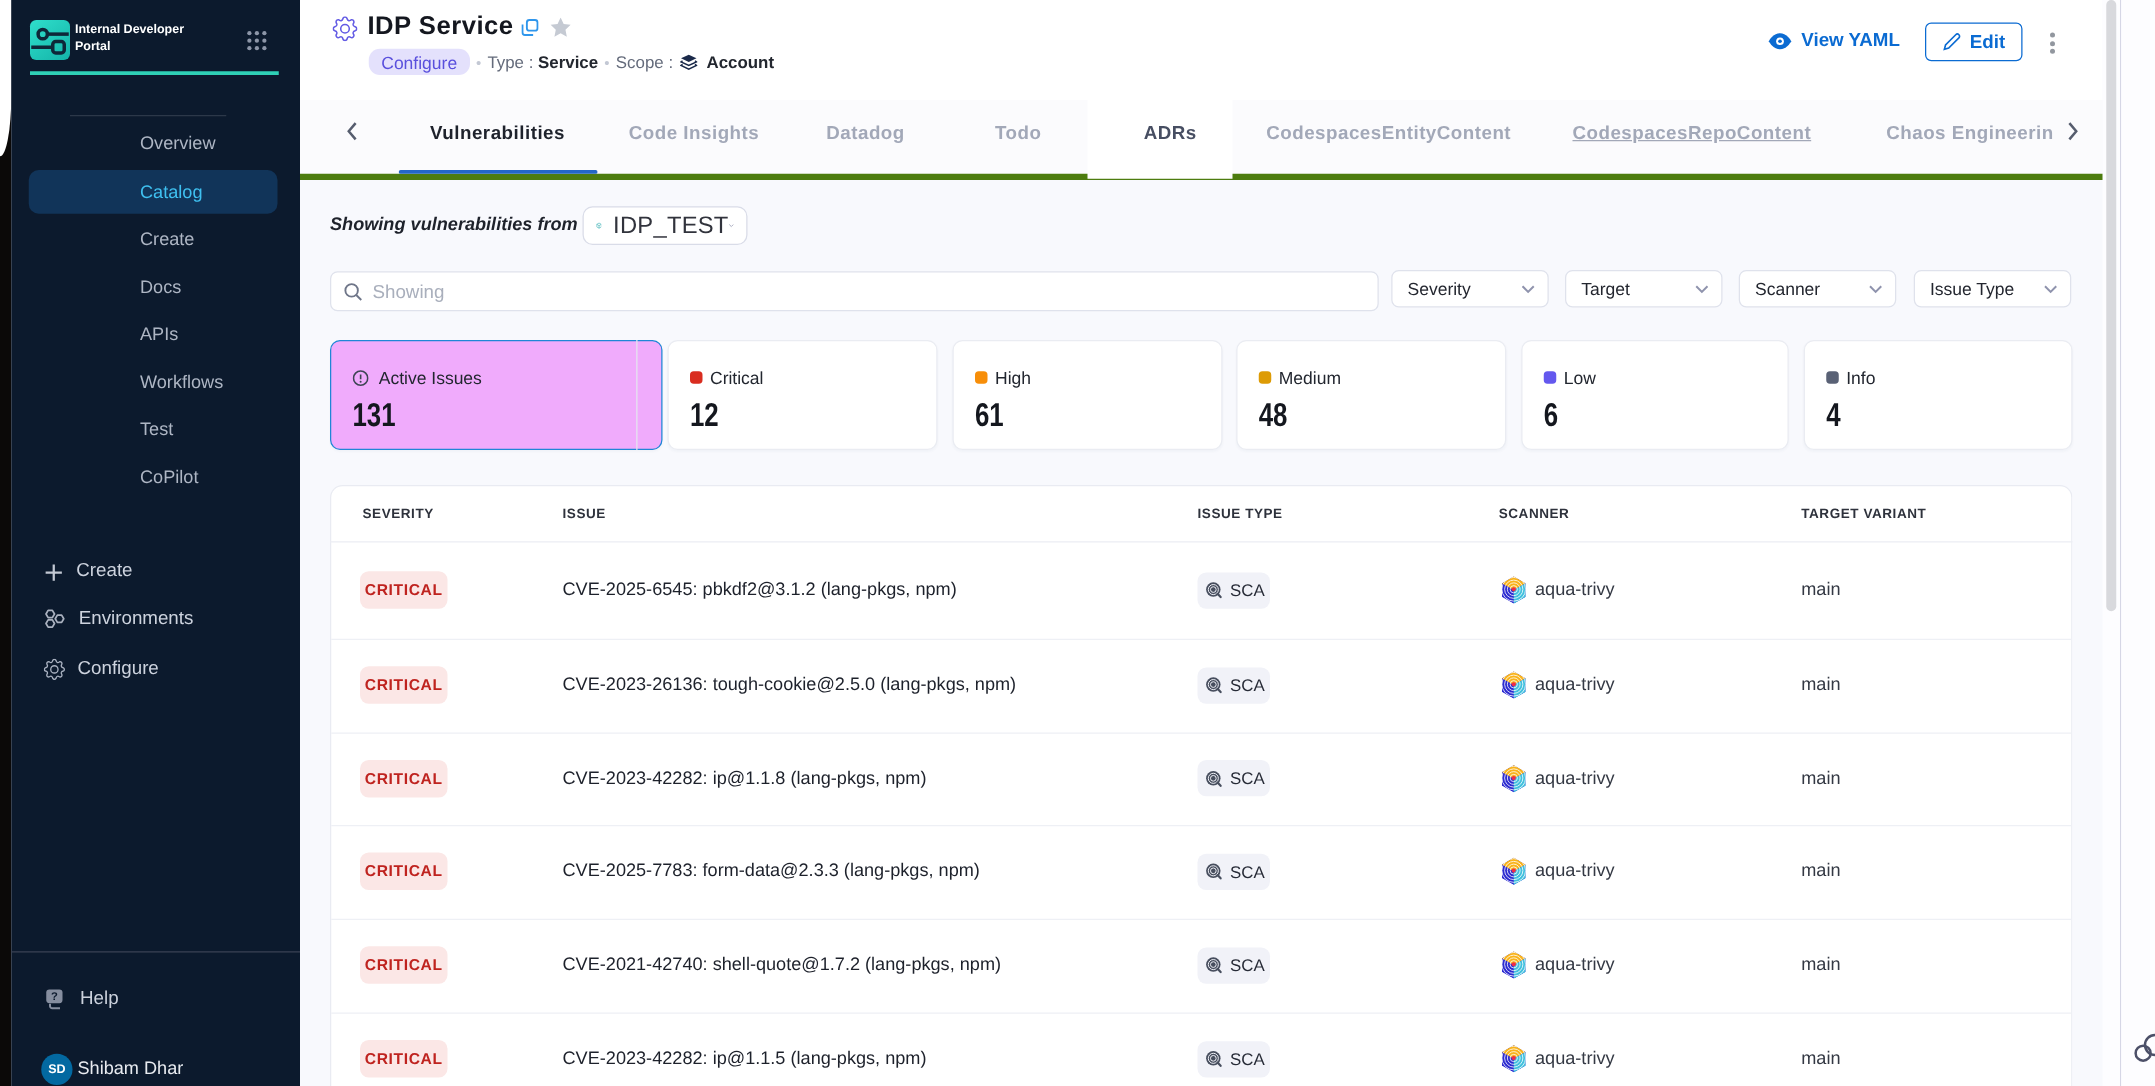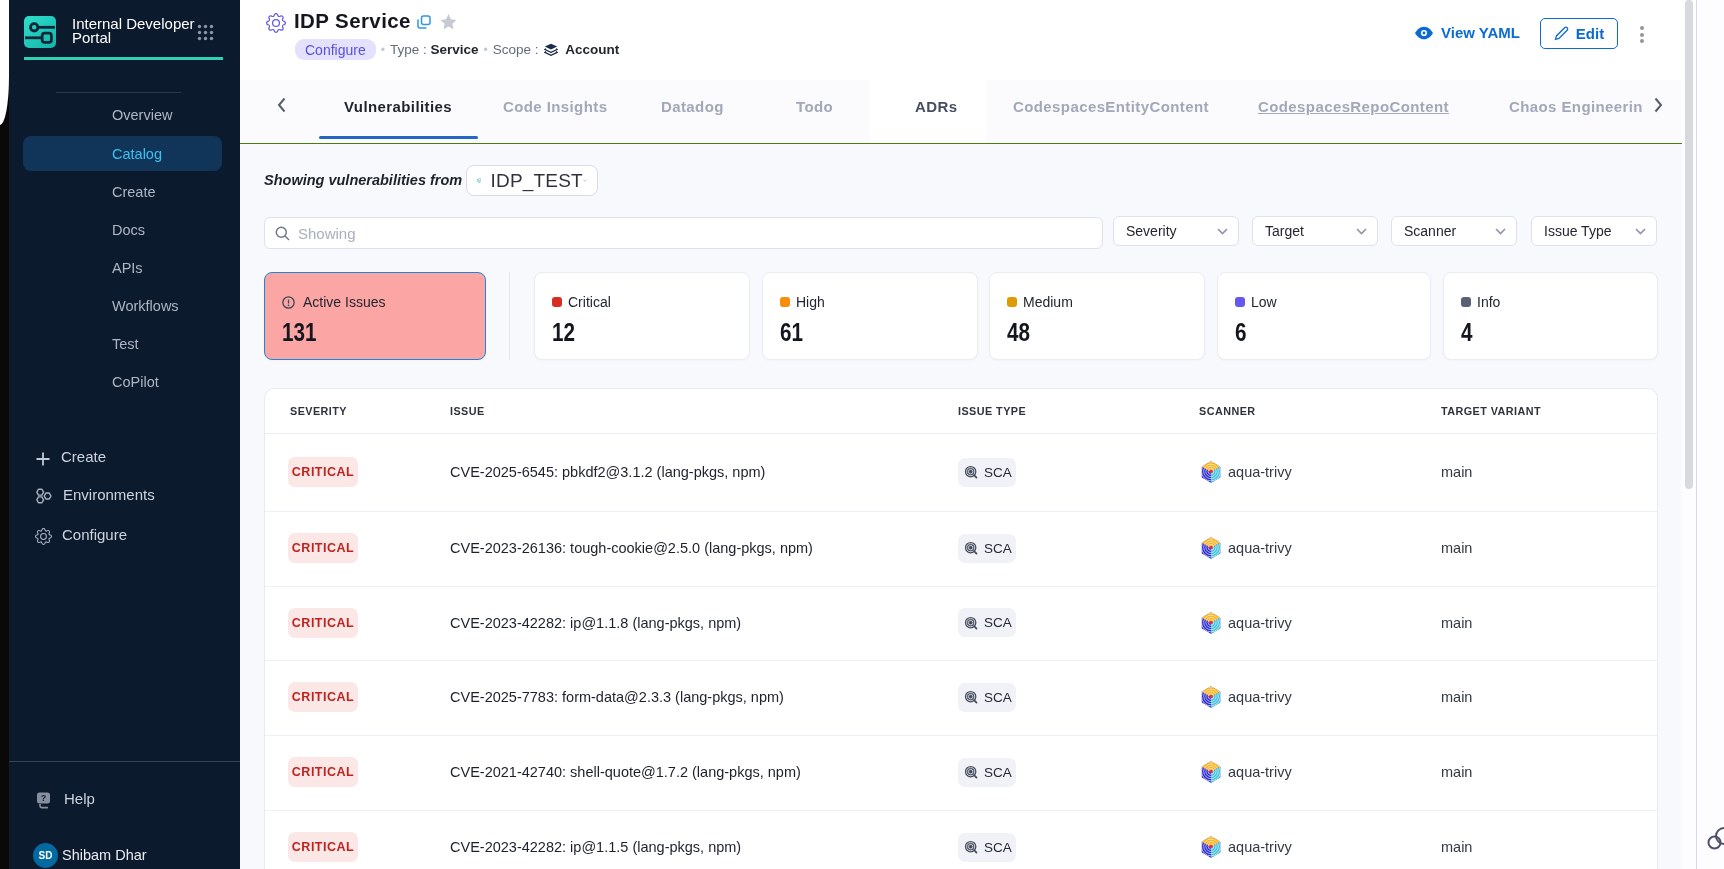--- a/index.html
+++ b/index.html
@@ -7,21 +7,21 @@
 body { font-family:"Liberation Sans", sans-serif; background:#fdfdff; position:relative; }
 .abs { position:absolute; }
 
 
 #edge-black { left:0; top:0; width:9px; height:869px; background:#0b0908; }
 #edge-white { left:0; top:0; width:9px; height:125px; background:#fff; border-bottom-right-radius:9px 48px; }
 
 
 #sidebar { left:9px; top:0; width:231px; height:869px; background:#0c1a2d; }
 #logo { left:15px; top:16px; width:32px; height:32px; border-radius:5px; background:linear-gradient(140deg,#2fdfcb,#14b3a8); }
-#brand { left:63px; top:17px; width:130px; color:#fff; font-size:15px; font-weight:normal; line-height:13.5px; }
+#brand { left:51px; top:17px; width:130px; color:#fff; font-size:10px; font-weight:bold; line-height:13.5px; }
 #grid9 { left:188px; top:24px; }
 #tealline { left:15px; top:57px; width:199px; height:3px; background:#2fd0b6; }
 #navdivider { left:47px; top:92px; width:125px; height:1px; background:#2c3849; }
 .navitem { left:59px; width:160px; height:38px; line-height:38px; color:#aeb6c4; font-size:14.5px;margin-left:44px; }
 #nav-active { left:14px; top:136px; width:199px; height:35px; background:#113459; border-radius:8px; }
 .navitem.active { color:#3fc0f0; }
 .lownav { left:26px; color:#cdd3de; font-size:15px; height:24px; line-height:24px; }
 .lownav svg { vertical-align:-5px; margin-right:10px; }
 #botdivider { left:0px; top:761px; width:231px; height:1px; background:#3a4254; }
 #helprow { left:26px; top:787px; height:24px; line-height:24px; color:#ccd2dd; font-size:15px; }
@@ -36,21 +36,21 @@
 #subline { left:55px; top:39px; height:21px; display:flex; align-items:center; font-size:13.5px; color:#646b7b; }
 #comp-badge { background:#e4e1fc; color:#5a50dd; padding:2.5px 10px; border-radius:9px; font-size:14px; }
 .dotsep { color:#c3c8d4; margin:0 5px; font-size:12px; }
 #subline b { color:#23272f; font-weight:bold; }
 #viewyaml { left:1174px; top:24px; color:#0b6bd2; font-size:15px; font-weight:bold; display:flex; align-items:center; gap:7px; }
 #editbtn { left:1300px; top:18px; width:78px; height:31px; border:1px solid #0b6bd2; border-radius:5px; background:#fff; color:#0b6bd2; font-size:15px; font-weight:bold; display:flex; align-items:center; justify-content:center; gap:7px; }
 #kebab { left:1400px; top:26px; width:4px; }
 #kebab span { display:block; width:4px; height:4px; border-radius:50%; background:#92979f; margin-bottom:2.5px; }
 
 
-#tabbar { left:0; top:80px; width:1442px; height:64px; background:#fbfbfd; border-bottom:1px solid #4d7c0f; }
+#tabbar { left:0; top:80px; width:1442px; height:64px; background:#fbfbfd; border-bottom:5px solid #4d7c0f; }
 #adr-col { left:630px; top:0; width:116px; height:63px; background:#fff; }
 .tab { top:0; height:50px; line-height:53px; font-size:15px; font-weight:bold; color:#a2a8b8; letter-spacing:0.4px; white-space:nowrap; }
 .tab.active { color:#1e222c; }
 .tab.dark { color:#474e62; }
 #tab-underline { left:79px; top:56px; width:159px; height:3px; background:#2467c6; border-radius:2px; }
 .tchev { top:17px; color:#565d6e; }
 
 
 #showrow { left:24px; top:165px; height:32px; display:flex; align-items:center; }
 #showlabel { position:absolute; left:0; top:7px; font-size:14.5px; font-weight:bold; color:#1e222b; white-space:nowrap;font-style:italic; }
@@ -58,21 +58,21 @@
 #projsel .pname { font-size:19px; color:#31333c; margin-left:9px; letter-spacing:0.2px; }
 #projsel .chev { margin-left:auto; }
 
 #searchbox { left:24px; top:217px; width:839px; height:32px; background:#fff; border:1px solid #dfe2ec; border-radius:6px; display:flex; align-items:center; padding:0 10px; }
 #searchbox span { color:#a9afbc; font-size:15px; margin-left:8px; }
 .filter { top:216px; width:126px; height:30px; background:#fff; border:1px solid #dfe2ec; border-radius:6px; display:flex; align-items:center; padding:0 10px 0 12px; font-size:14px; color:#23262f; }
 .filter .chev { margin-left:auto; }
 
 
 .scard { top:272px; height:88px; background:#fff; border:1px solid #eaecf2; border-radius:8px; box-shadow:0 1px 2px rgba(40,50,80,0.03); }
-#card-active { left:24px; width:222px; background:#fca5a5; border:1.5px solid #1f86d6; }
+#card-active { left:24px; width:266px; background:#f0abfc; border:1.5px solid #1f86d6; }
 #carddiv { left:269px; top:272px; width:1px; height:88px; background:#e3e6ee; }
 .scard .lab { position:absolute; left:17px; top:21px; font-size:14px; color:#22262f; display:flex; align-items:center; gap:6px; }
 .scard .num { position:absolute; left:17px; top:44px; font-size:26.5px; font-weight:bold; color:#14171e; transform:scaleX(0.78); transform-origin:left top; }
 .sq { width:10px; height:10px; border-radius:3px; display:inline-block; }
 
 
 
 #tablecard { left:24px; top:388px; width:1394px; height:481px; background:#fff; border:1px solid #e9ebf2; border-radius:10px 10px 0 0; border-bottom:none; }
 .th { position:absolute; top:405px; font-size:10.8px; font-weight:bold; color:#2e323c; letter-spacing:0.45px; }
 #thline { left:24px; top:433px; width:1394px; height:1px; background:#ebedf3; }

